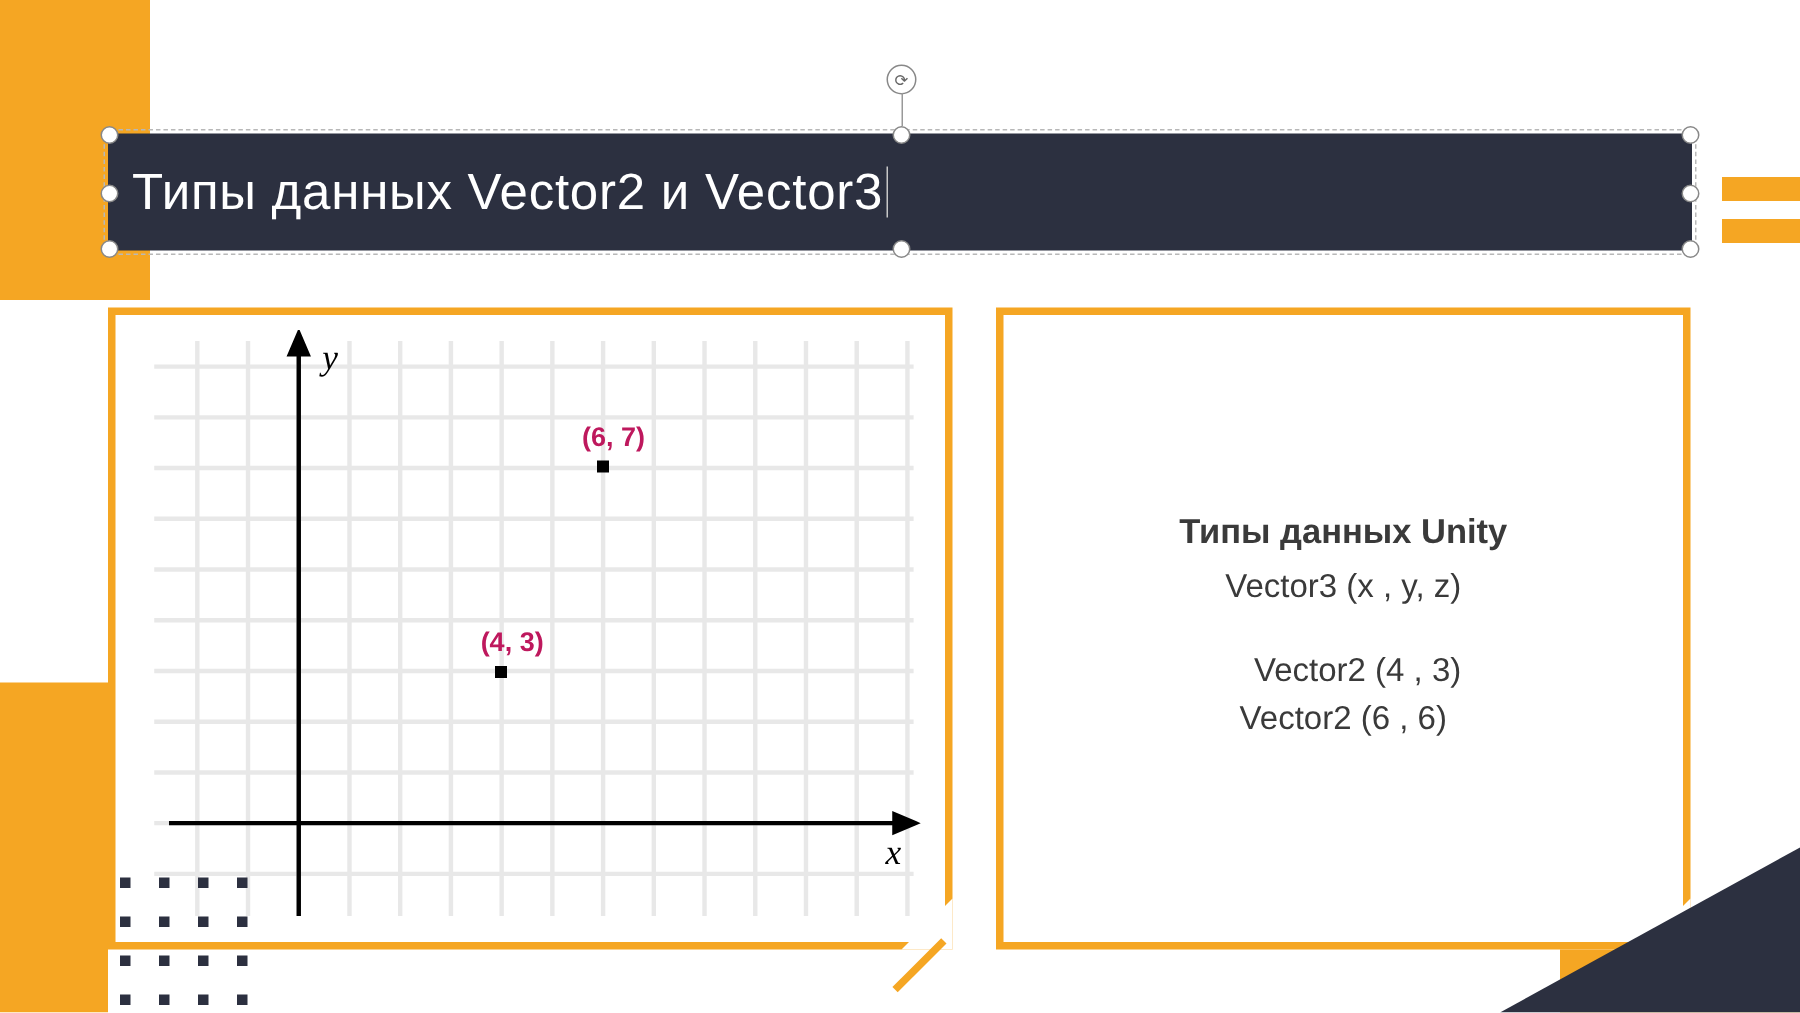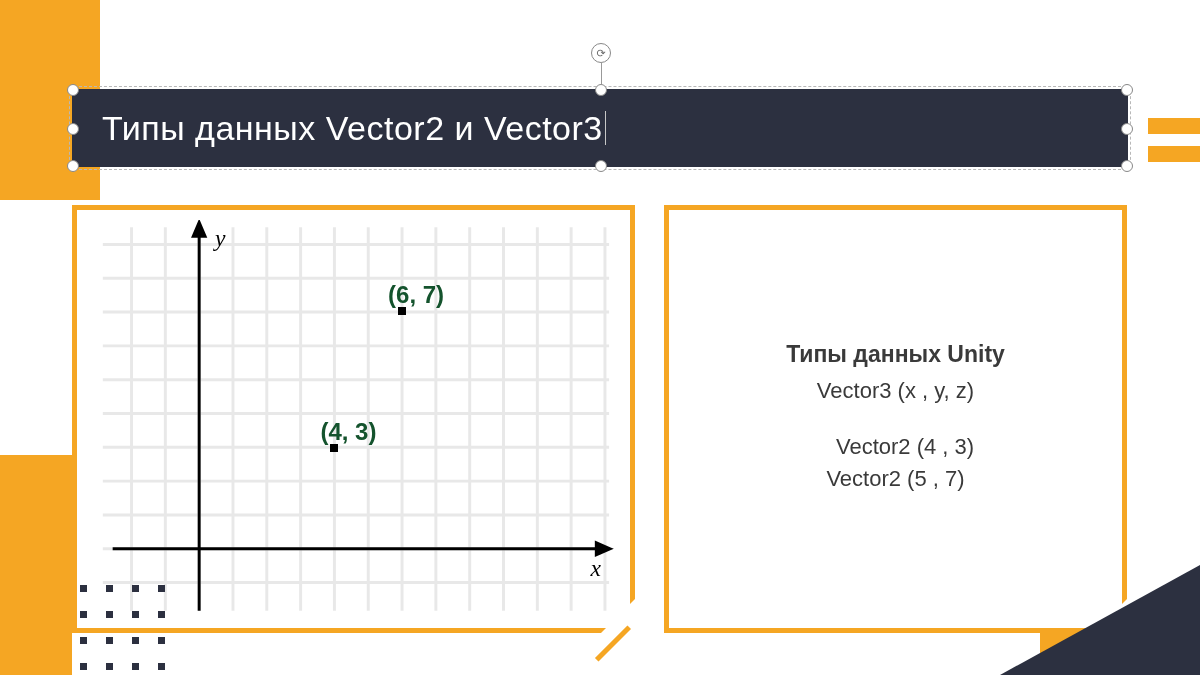--- a/index.html
+++ b/index.html
@@ -8,39 +8,39 @@
   .deco-topleft{position:absolute;left:0;top:0;width:100px;height:200px;background:#f5a623}
   .deco-bottomleft{position:absolute;left:0;bottom:0;width:72px;height:220px;background:#f5a623}
   .deco-bottomright{position:absolute;right:0;bottom:0;width:160px;height:60px;background:#f5a623}
   .stripe{position:absolute;background:#f5a623;height:16px}
   .stripe-l1{left:0;top:118px;width:52px}
   .stripe-l2{left:0;top:146px;width:52px}
   .stripe-r1{right:0;top:118px;width:52px}
   .stripe-r2{right:0;top:146px;width:52px}
   
   .title-wrap{position:absolute;left:72px;top:89px;width:1056px;height:78px}
-  .title-bar{width:100%;height:100%;background:#2c3040;color:#fff;font-size:34px;display:flex;align-items:center;padding:0 30px;box-sizing:border-box;letter-spacing:.5px}
+  .title-bar{width:100%;height:100%;background:#2c3040;color:#fff;font-size:34px;display:flex;align-items:center;padding:0 16px;box-sizing:border-box;letter-spacing:.5px}
   .sel{position:absolute;inset:-3px;border:1px dashed #b8b8b8;pointer-events:none}
   .h{position:absolute;width:10px;height:10px;border:1px solid #888;background:#fff;border-radius:50%}
   .h.tl{left:-5px;top:-5px}.h.tr{right:-5px;top:-5px}.h.bl{left:-5px;bottom:-5px}.h.br{right:-5px;bottom:-5px}
   .h.tc{left:50%;top:-5px;margin-left:-5px}.h.bc{left:50%;bottom:-5px;margin-left:-5px}
   .h.lc{left:-5px;top:50%;margin-top:-5px}.h.rc{right:-5px;top:50%;margin-top:-5px}
   .rot{position:absolute;left:50%;top:-46px;margin-left:-9px;width:18px;height:18px;border:1px solid #888;border-radius:50%;background:#fff;display:flex;align-items:center;justify-content:center;font-size:11px;color:#666}
   .rot::after{content:"";position:absolute;left:50%;top:100%;width:1px;height:22px;background:#999}
   .cursor{display:inline-block;width:0;height:34px;border-left:1px solid #c7c7c7;margin-left:2px;vertical-align:middle}
   
   .panel{position:absolute;top:205px;height:428px;background:#fff;box-sizing:border-box}
   .panel-left{left:72px;width:563px;border:5px solid #f5a623;padding:10px 16px}
   .panel-right{left:664px;width:463px;border:5px solid #f5a623;display:flex;flex-direction:column;align-items:center;justify-content:center;gap:0;font-size:22px;color:#3a3a3a}
   .panel::before{content:"";position:absolute;right:-5px;bottom:-5px;width:0;height:0;border-style:solid;border-width:0 0 34px 34px;border-color:transparent transparent #fff transparent}
   .panel::after{content:"";position:absolute;right:-1px;bottom:-1px;width:46px;height:5px;background:#f5a623;transform:rotate(-45deg);transform-origin:right bottom}
   
   .chart{position:relative;width:100%;height:100%}
   .pt{position:absolute;width:8px;height:8px;background:#000}
-  .pt-lbl{position:absolute;font-weight:700;font-size:24px;color:#14532d;white-space:nowrap}
+  .pt-lbl{position:absolute;font-weight:700;font-size:18px;color:#be185d;white-space:nowrap}
   
   .r-title{font-weight:700;font-size:23px;margin-bottom:4px}
   .gap{height:18px}
   
   .dots{position:absolute;left:80px;top:585px;display:grid;grid-template-columns:repeat(4,16px);grid-template-rows:repeat(4,16px);gap:10px}
   .dots span{width:7px;height:7px;background:#2c3040}
   
   .wedge{position:absolute;right:0;bottom:0;width:0;height:0;border-style:solid;border-width:0 0 110px 200px;border-color:transparent transparent #2c3040 transparent}
 </style>
 </head>
@@ -120,21 +120,21 @@
         </div>
     </div>
   </div>
 
   <div class="panel panel-right">
     <div class="r-title">Типы данных Unity</div>
     <div id="rlines">
         <div style="text-align: right; margin: 6px 0px;">Vector3 (x , y, z)</div>
         <div class="gap" style="text-align: center; margin: 6px 0px;"></div>
         <div style="text-align: right; margin: 6px 0px;">Vector2 (4 , 3)</div>
-        <div style="text-align: center; margin: 6px 0px;">Vector2 (5 , 7)</div>
+        <div style="text-align: center; margin: 6px 0px;">Vector2 (6 , 6)</div>
       </div>
   </div>
 
   <div class="dots">
     <span></span>
       <span></span>
       <span></span>
       <span></span>
     <span></span>
       <span></span>

